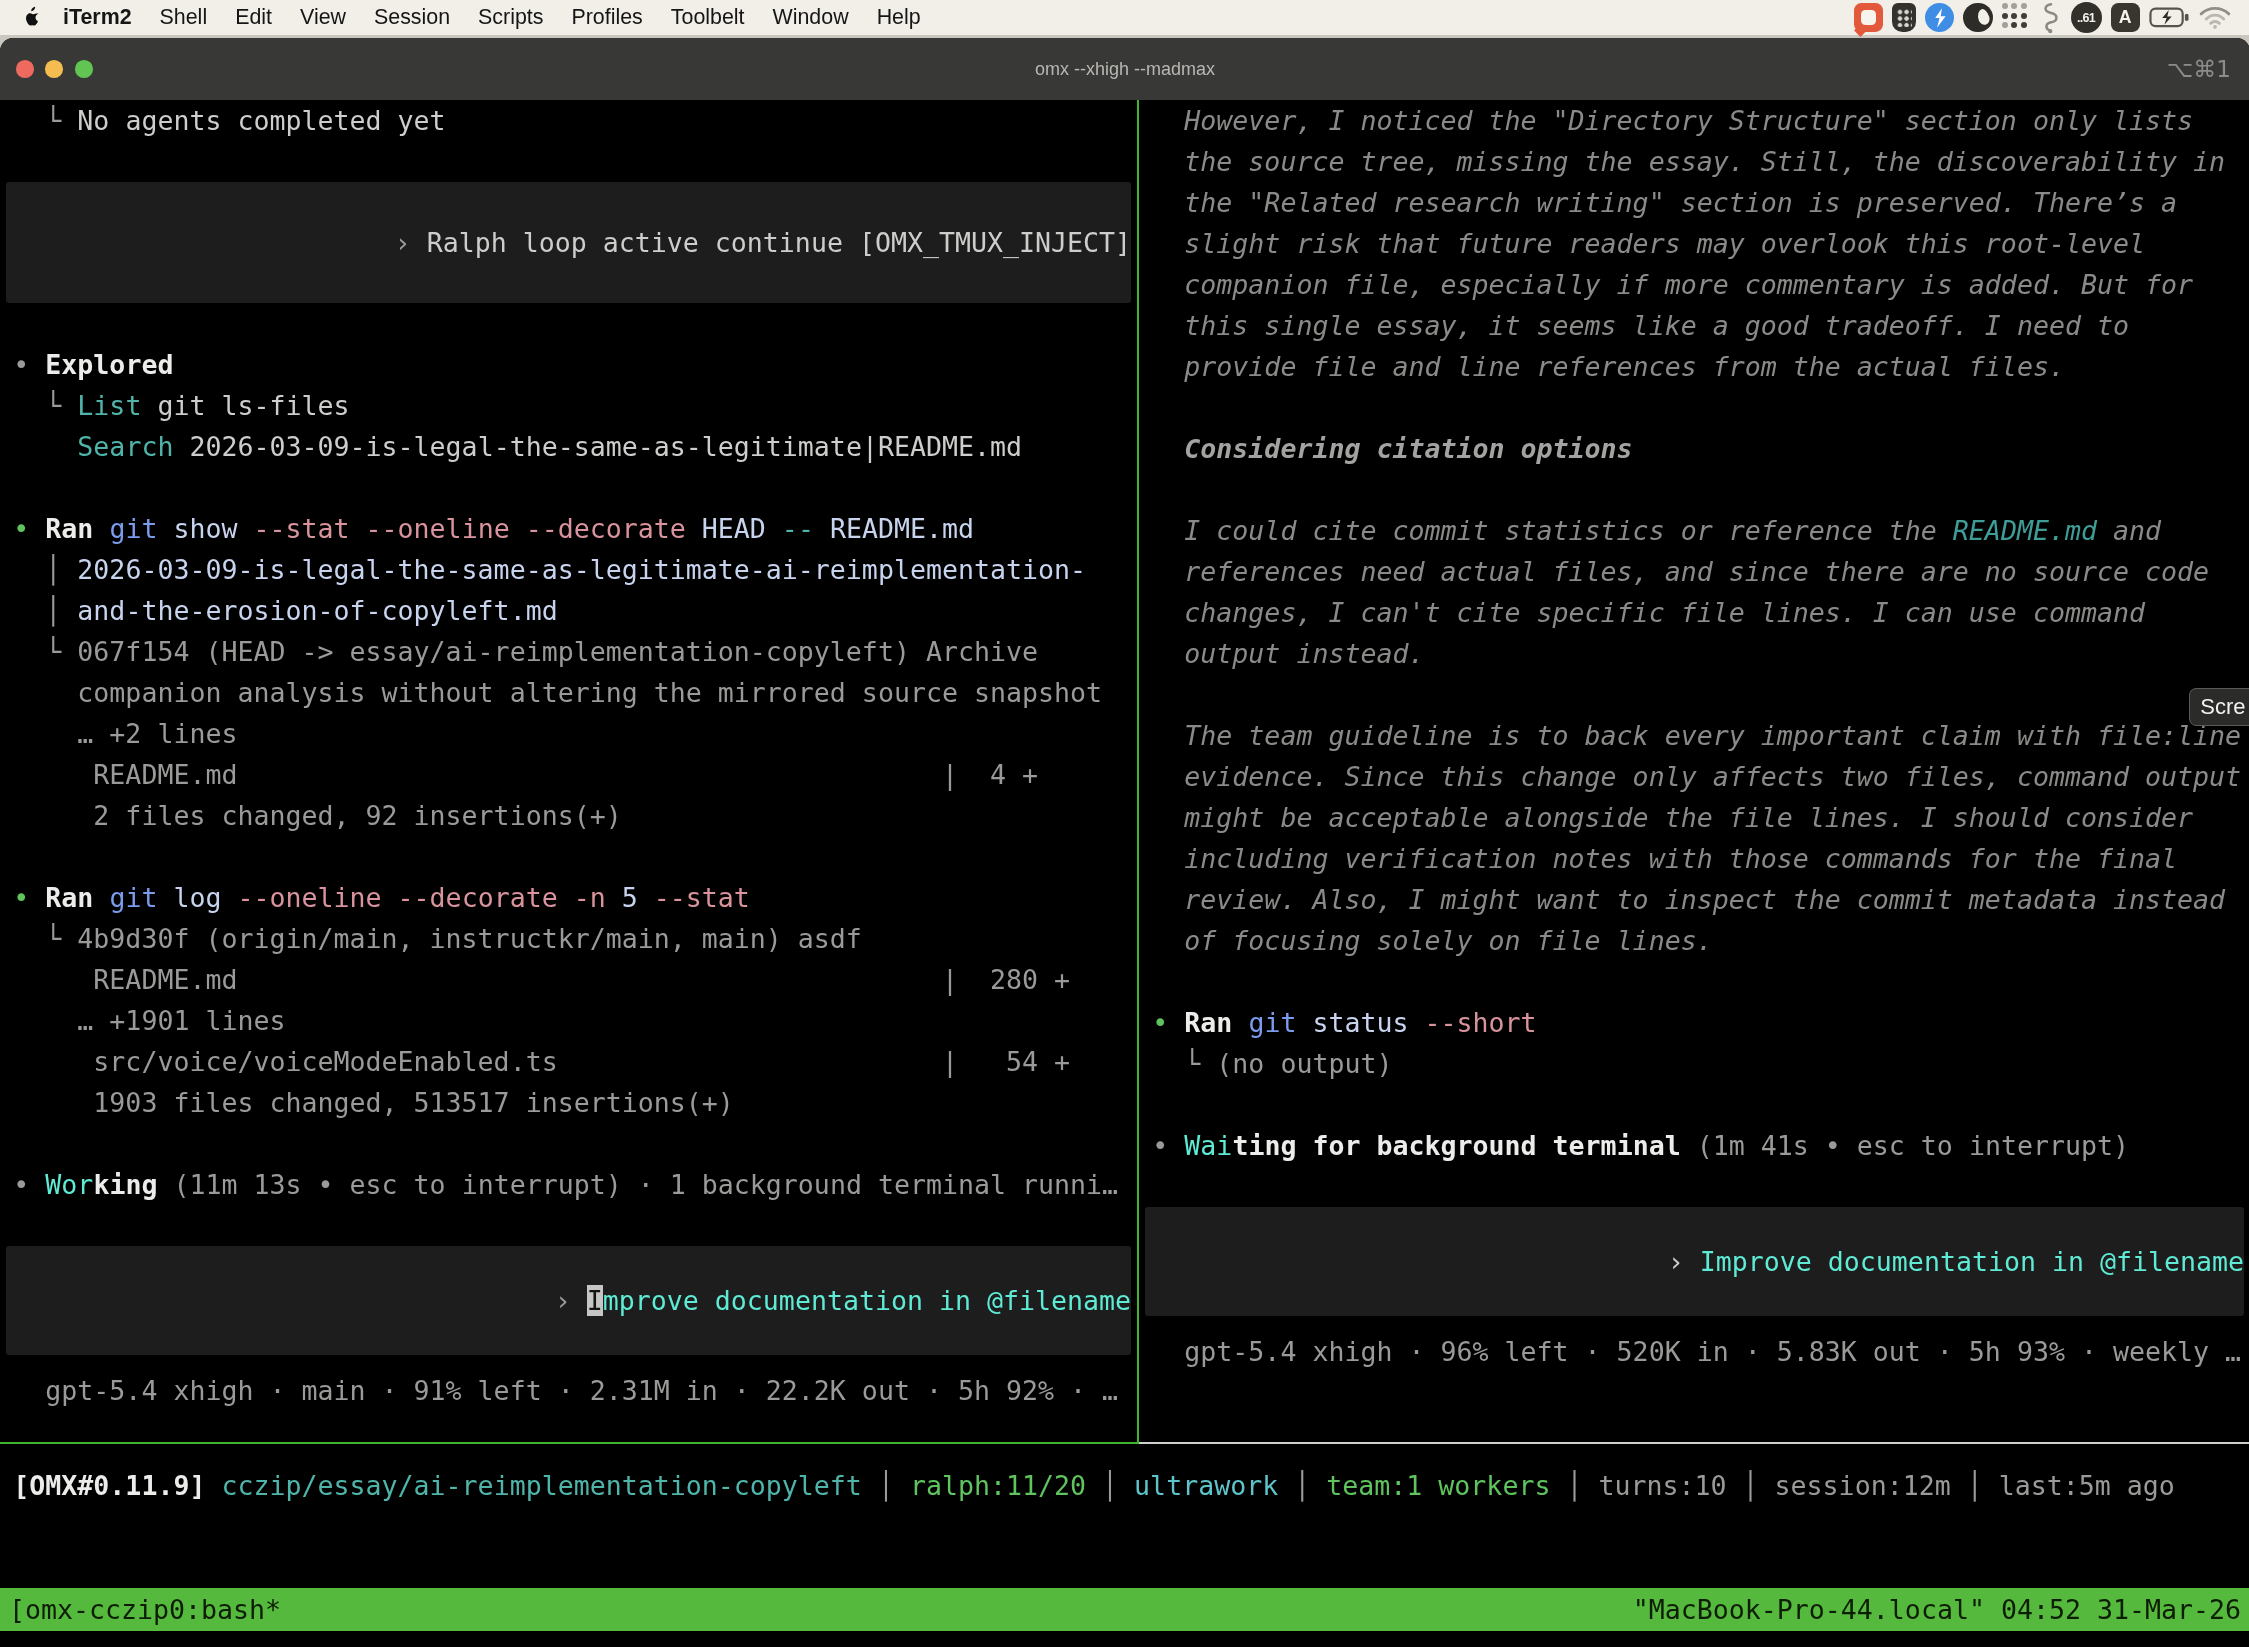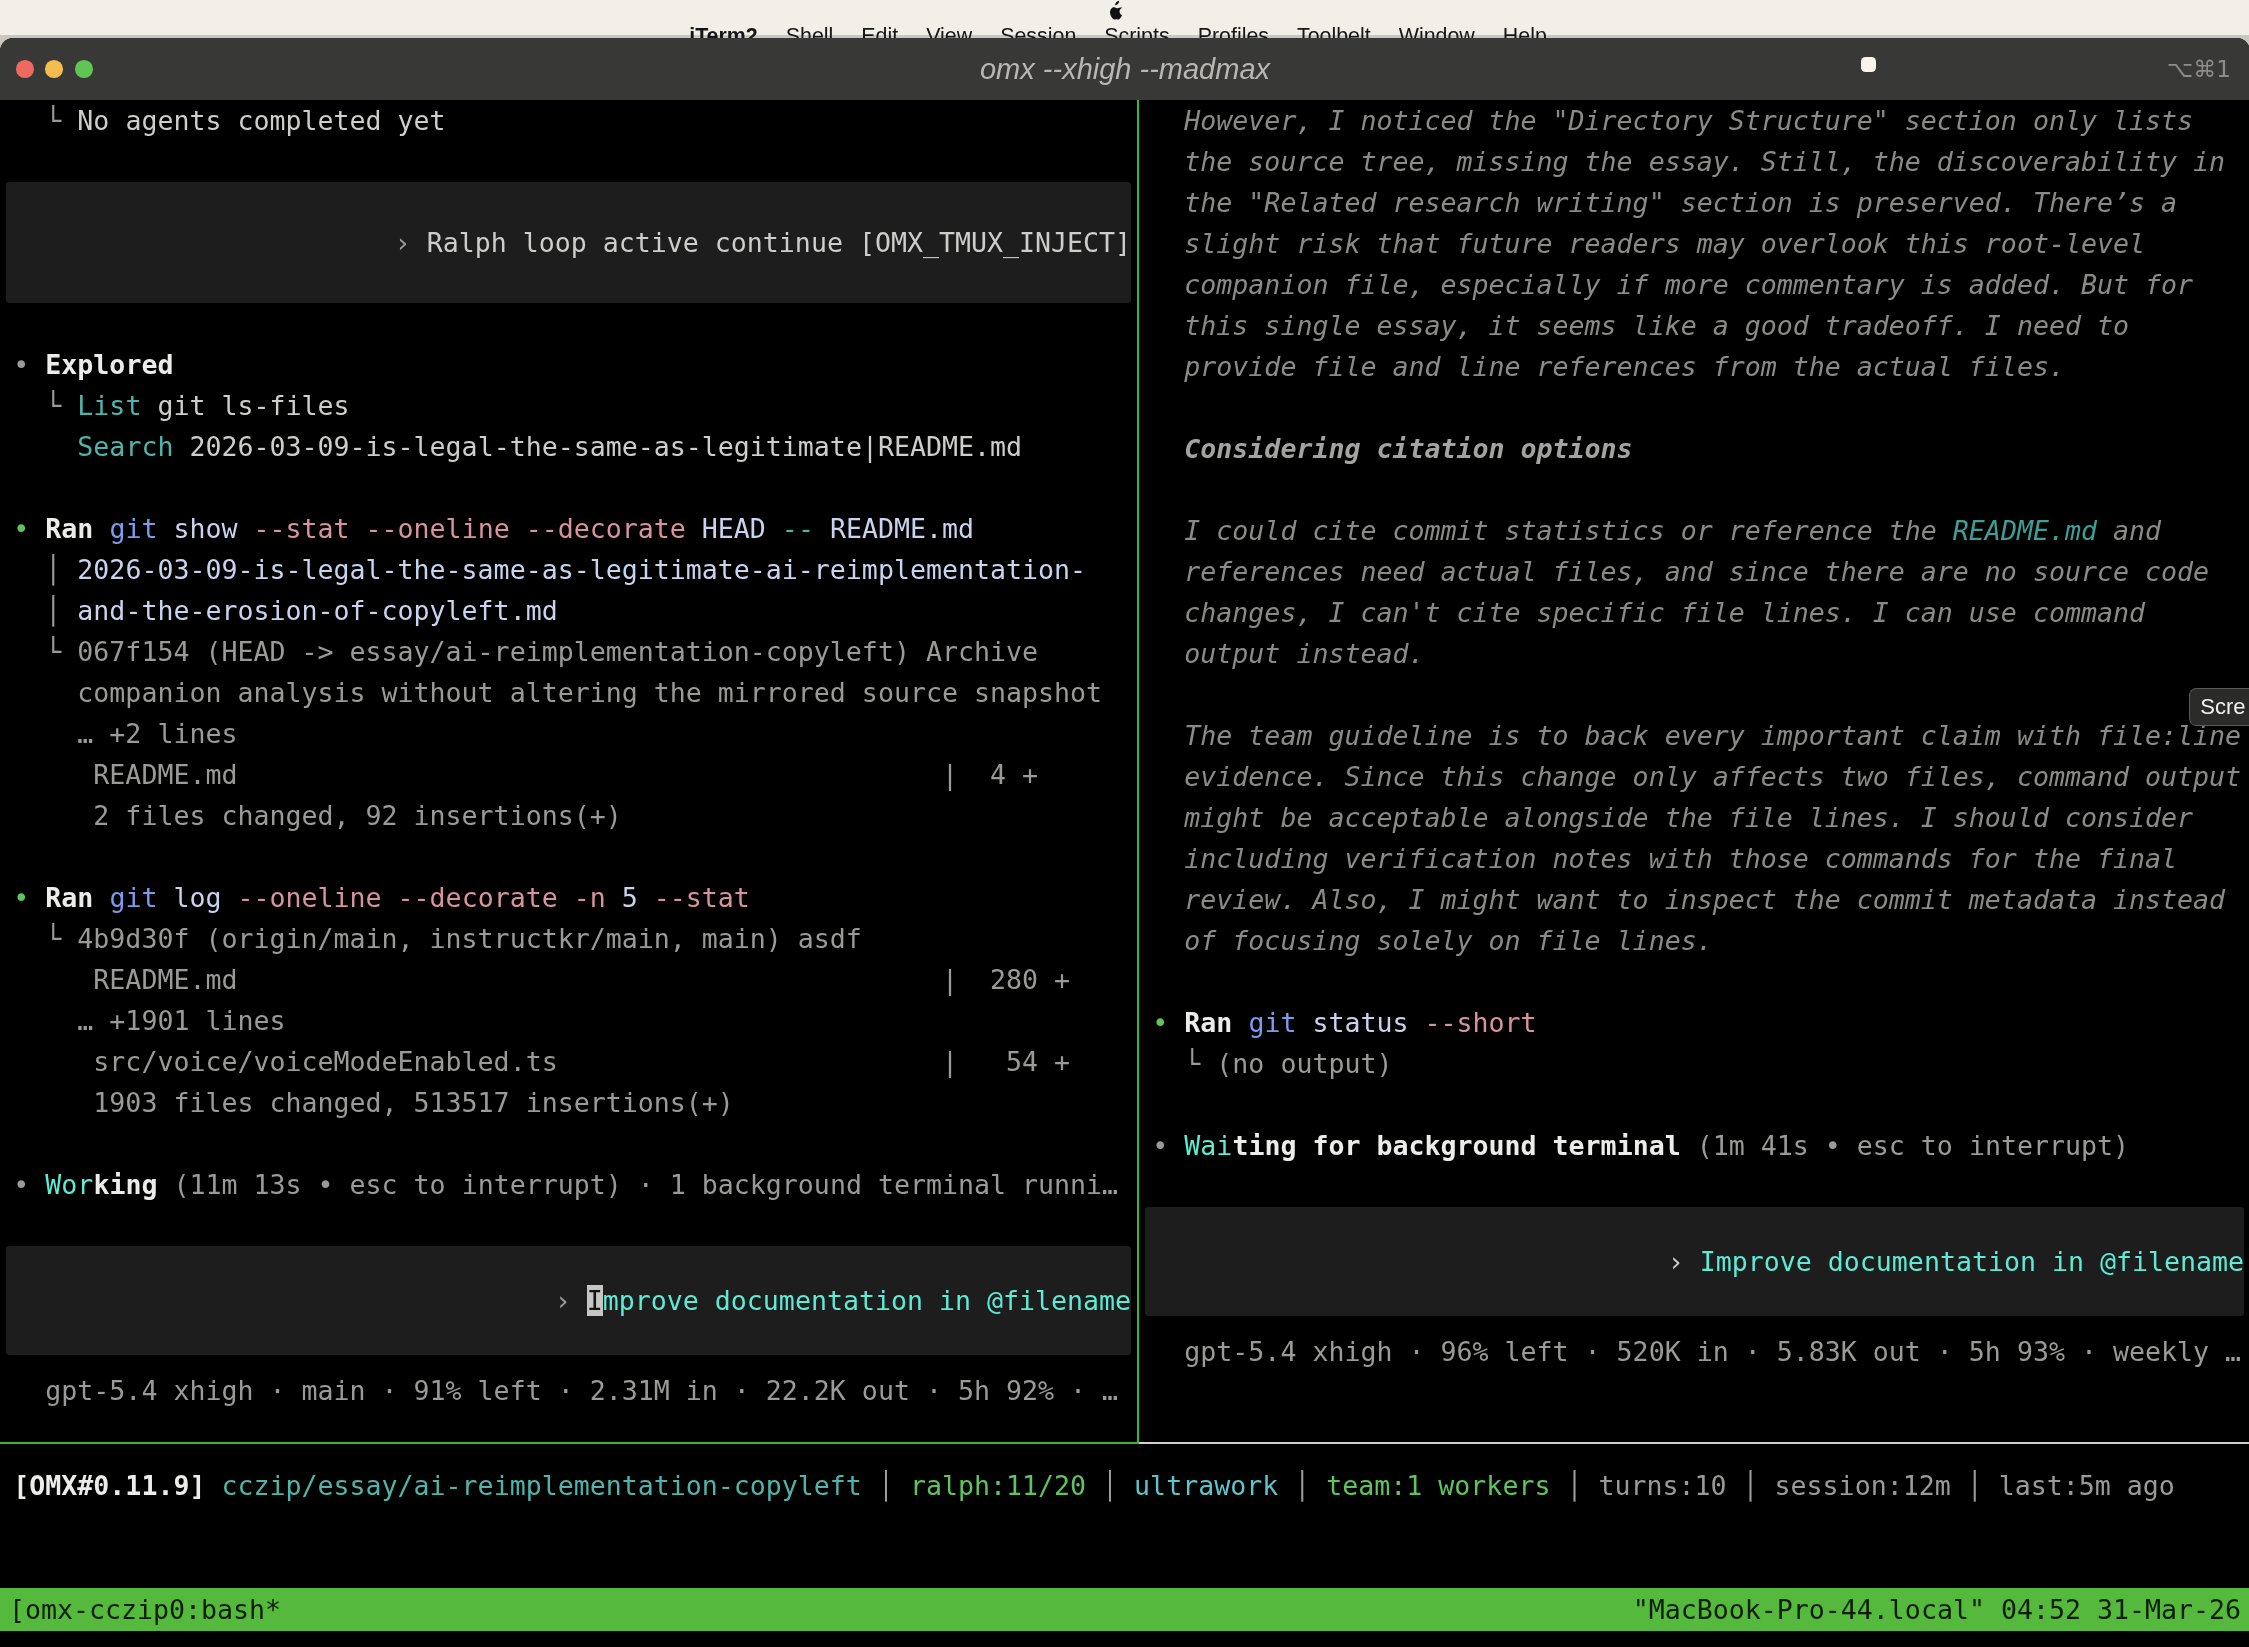--- a/index.html
+++ b/index.html
@@ -1,20 +1,20 @@
 <!DOCTYPE html>
 <html style="font-size:11.8px"><head>
 <meta charset="utf-8">
 <style>
   html,body{margin:0;padding:0;}
   body{width:2250px;height:1648px;background:#c9c7bf;overflow:hidden;position:relative;
        font-family:"Liberation Sans",sans-serif;}
 
   
-  #menubar{height:35px;background:#f1efe8;display:flex;align-items:center;padding:0 19px;box-sizing:border-box;flex-direction:column;}
+  #menubar{height:35px;background:#f1efe8;display:flex;align-items:center;padding:0 19px;box-sizing:border-box;}
   #apple-menu{width:25px;display:flex;align-items:center;justify-content:center;margin-right:19px;}
   #menu-items{display:flex;align-items:center;}
   .menu-item{font-size:21.4px;color:#161616;margin:0 14px;white-space:nowrap;}
   .menu-item.first{font-weight:bold;margin-left:0;}
   #menu-status{margin-left:auto;display:flex;align-items:center;gap:9px;}
   .mi{height:32px;display:flex;align-items:center;justify-content:center;}
 
   .rec-outer{width:29.5px;height:29.5px;background:#e2593b;border-radius:7.4px;position:relative;
              display:flex;align-items:center;justify-content:center;}
   .rec-outer::after{content:"";position:absolute;left:2.2px;bottom:-3px;width:8.9px;height:8.9px;
@@ -44,21 +44,21 @@
   .keyA{width:29.5px;height:29.5px;border-radius:7.4px;background:#38362f;color:#f4f2ec;
            font-size:17.7px;font-weight:bold;display:flex;align-items:center;justify-content:center;}
 
   
   #window{position:absolute;top:38px;left:0;width:2250px;height:1609px;border-radius:13.3px 13.3px 0 0;
           overflow:hidden;background:#000;}
   #titlebar{height:62px;background:#383836;position:relative;display:flex;align-items:center;justify-content:center;}
   #traffic{position:absolute;left:16px;top:0;height:62px;display:flex;align-items:center;gap:11.8px;}
   .tl{width:17.7px;height:17.7px;border-radius:50%;}
   .tl.red{background:#ee6a5f;}  .tl.yellow{background:#f5bd4f;}  .tl.green{background:#61c554;}
-  #wtitle{font-size:29px;color:#b9b7b3;font-style:italic;}
+  #wtitle{font-size:18px;color:#b9b7b3;}
   #wshortcut{position:absolute;right:19px;top:0;height:62px;display:flex;align-items:center;
              color:#8e8c88;font-size:23px;font-family:"DejaVu Sans",sans-serif;}
 
   
   #term{position:relative;width:2250px;height:1547px;background:#000;
         font-family:"DejaVu Sans Mono",monospace;font-size:26.6px;}
   #left-pane{position:absolute;left:0;top:0;width:1137px;height:1342px;overflow:hidden;}
   #right-pane{position:absolute;left:1139px;top:0;width:1111px;height:1342px;overflow:hidden;}
   #divider{position:absolute;left:1137px;top:0;width:2.2px;height:1344px;background:#3fb42e;}
   #border-left{position:absolute;left:0;top:1342px;width:1137px;height:2.2px;background:#3fb42e;}

